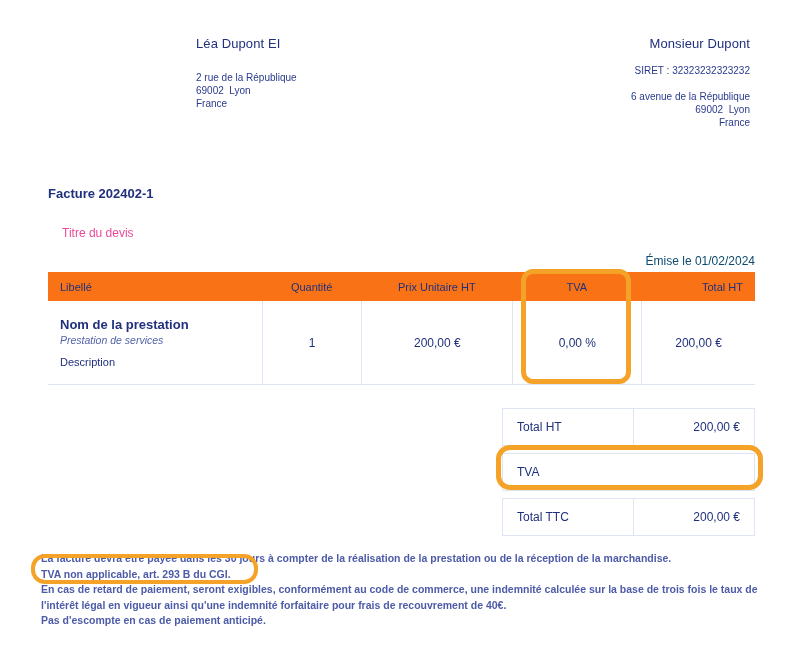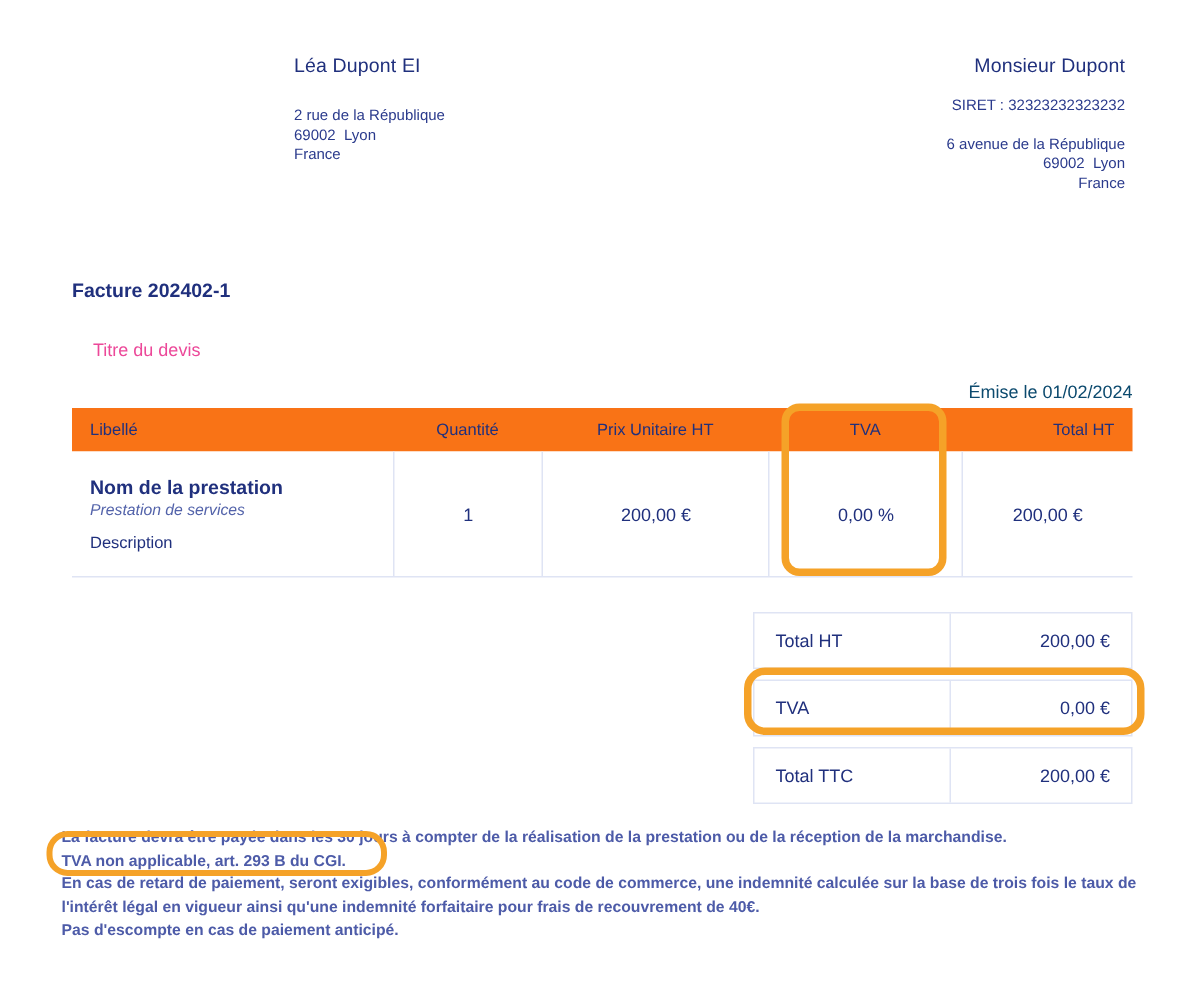--- a/index.html
+++ b/index.html
@@ -106,21 +106,20 @@
     </div>
   </div>
 
   <div class="totals">
     <div class="totals-row">
       <div class="totals-label">Total HT</div>
       <div class="totals-value">200,00 €</div>
     </div>
     <div class="totals-row">
       <div class="totals-label">TVA</div>
-      <div class="totals-value">0,00 €</div>
     </div>
     <div class="totals-row">
       <div class="totals-label">Total TTC</div>
       <div class="totals-value">200,00 €</div>
     </div>
   </div>
 
   <div class="footer">
     <div class="fline">La facture devra être payée dans les 30 jours à compter de la réalisation de la prestation ou de la réception de la marchandise.</div>
     <div class="fline">TVA non applicable, art. 293 B du CGI.</div>

